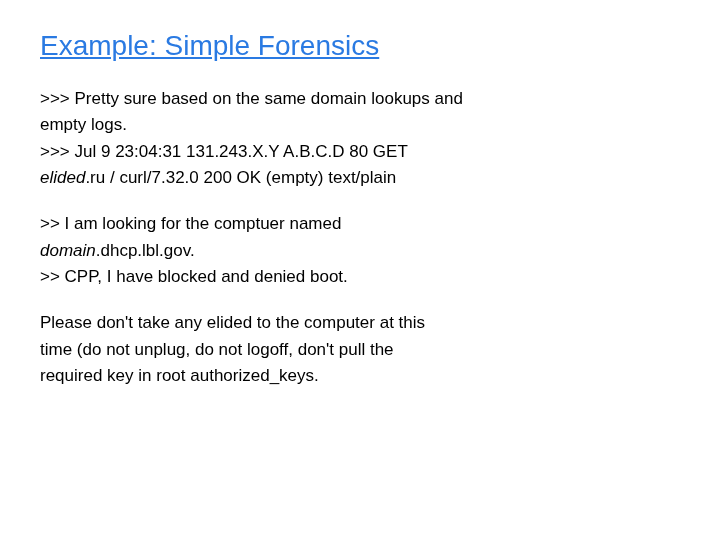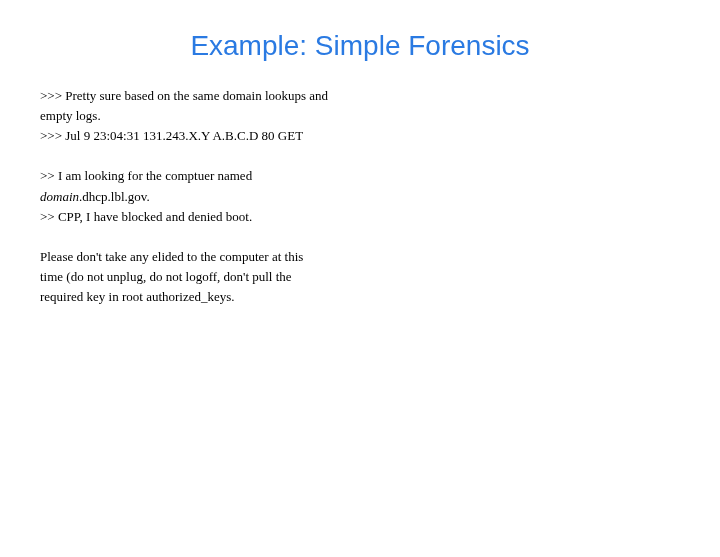--- a/index.html
+++ b/index.html
@@ -10,30 +10,31 @@
 
     body {
       width: 720px;
       min-height: 557px;
       background-color: #ffffff;
       font-family: Arial, sans-serif;
       padding: 30px 40px;
     }
 
     h1 {
-      text-align: center;
+      text-align: left;
       color: #2a7ae2;
       font-size: 28px;
       font-weight: normal;
       margin-bottom: 24px;
+      text-decoration: underline;
     }
 
     .content {
-      font-family: Liberation Serif, serif;
-      font-size: 13px;
+      font-family: Liberation Sans, sans-serif;
+      font-size: 17px;
       line-height: 1.55;
       color: #000000;
     }
 
     .block {
       margin-bottom: 20px;
     }
 
     .italic {
       font-style: italic;
@@ -43,20 +44,21 @@
 <body>
 
 <h1>Example: Simple Forensics</h1>
 
 <div class="content">
 
   <div class="block">
     <div>&gt;&gt;&gt; Pretty sure based on the same domain lookups and</div>
     <div>empty logs.</div>
     <div>&gt;&gt;&gt; Jul  9 23:04:31 131.243.X.Y A.B.C.D 80 GET</div>
+    <div><span class="italic">elided</span><span>.ru / curl/7.32.0 200 OK (empty) text/plain</span></div>
   </div>
 
   <div class="block">
     <div>&gt;&gt; I am looking for the comptuer named</div>
     <div><span class="italic">domain</span><span>.dhcp.lbl.gov.</span></div>
     <div>&gt;&gt; CPP, I have blocked and denied boot.</div>
   </div>
 
 
   <div class="block">

